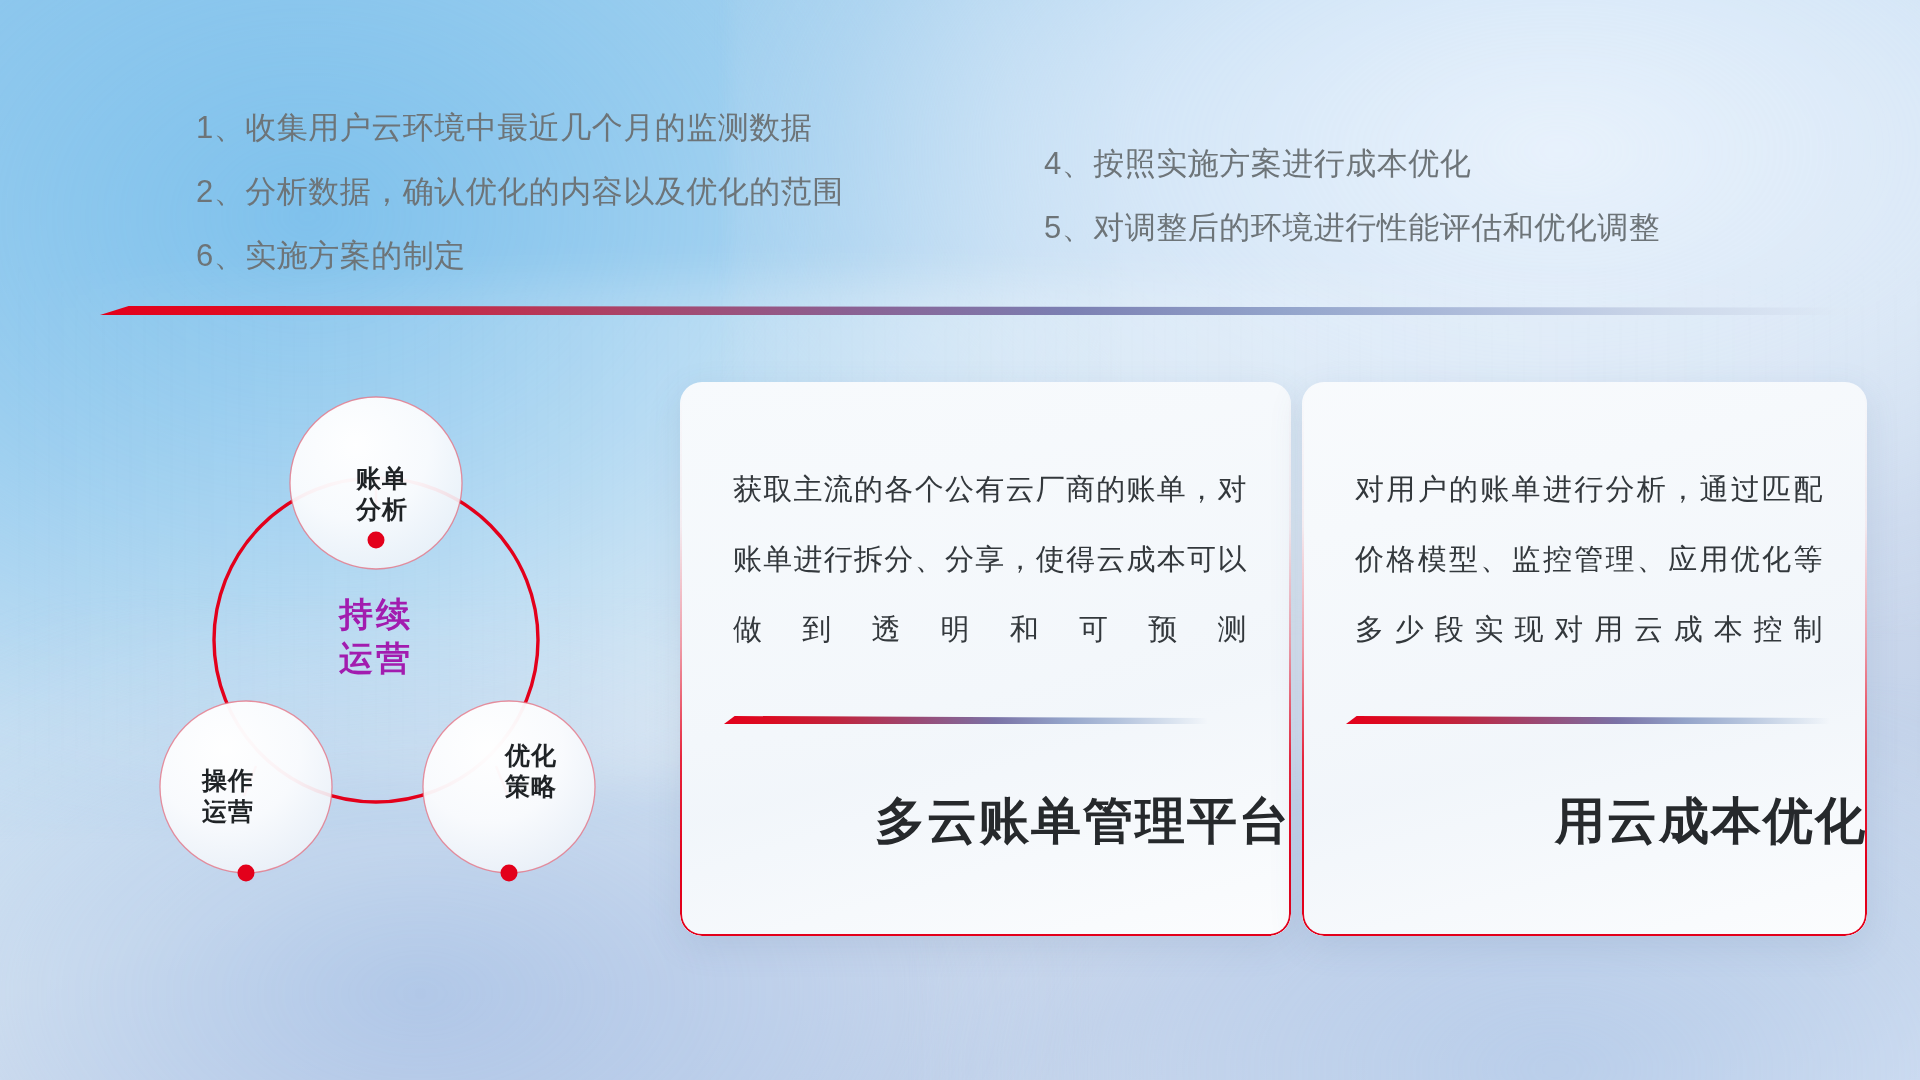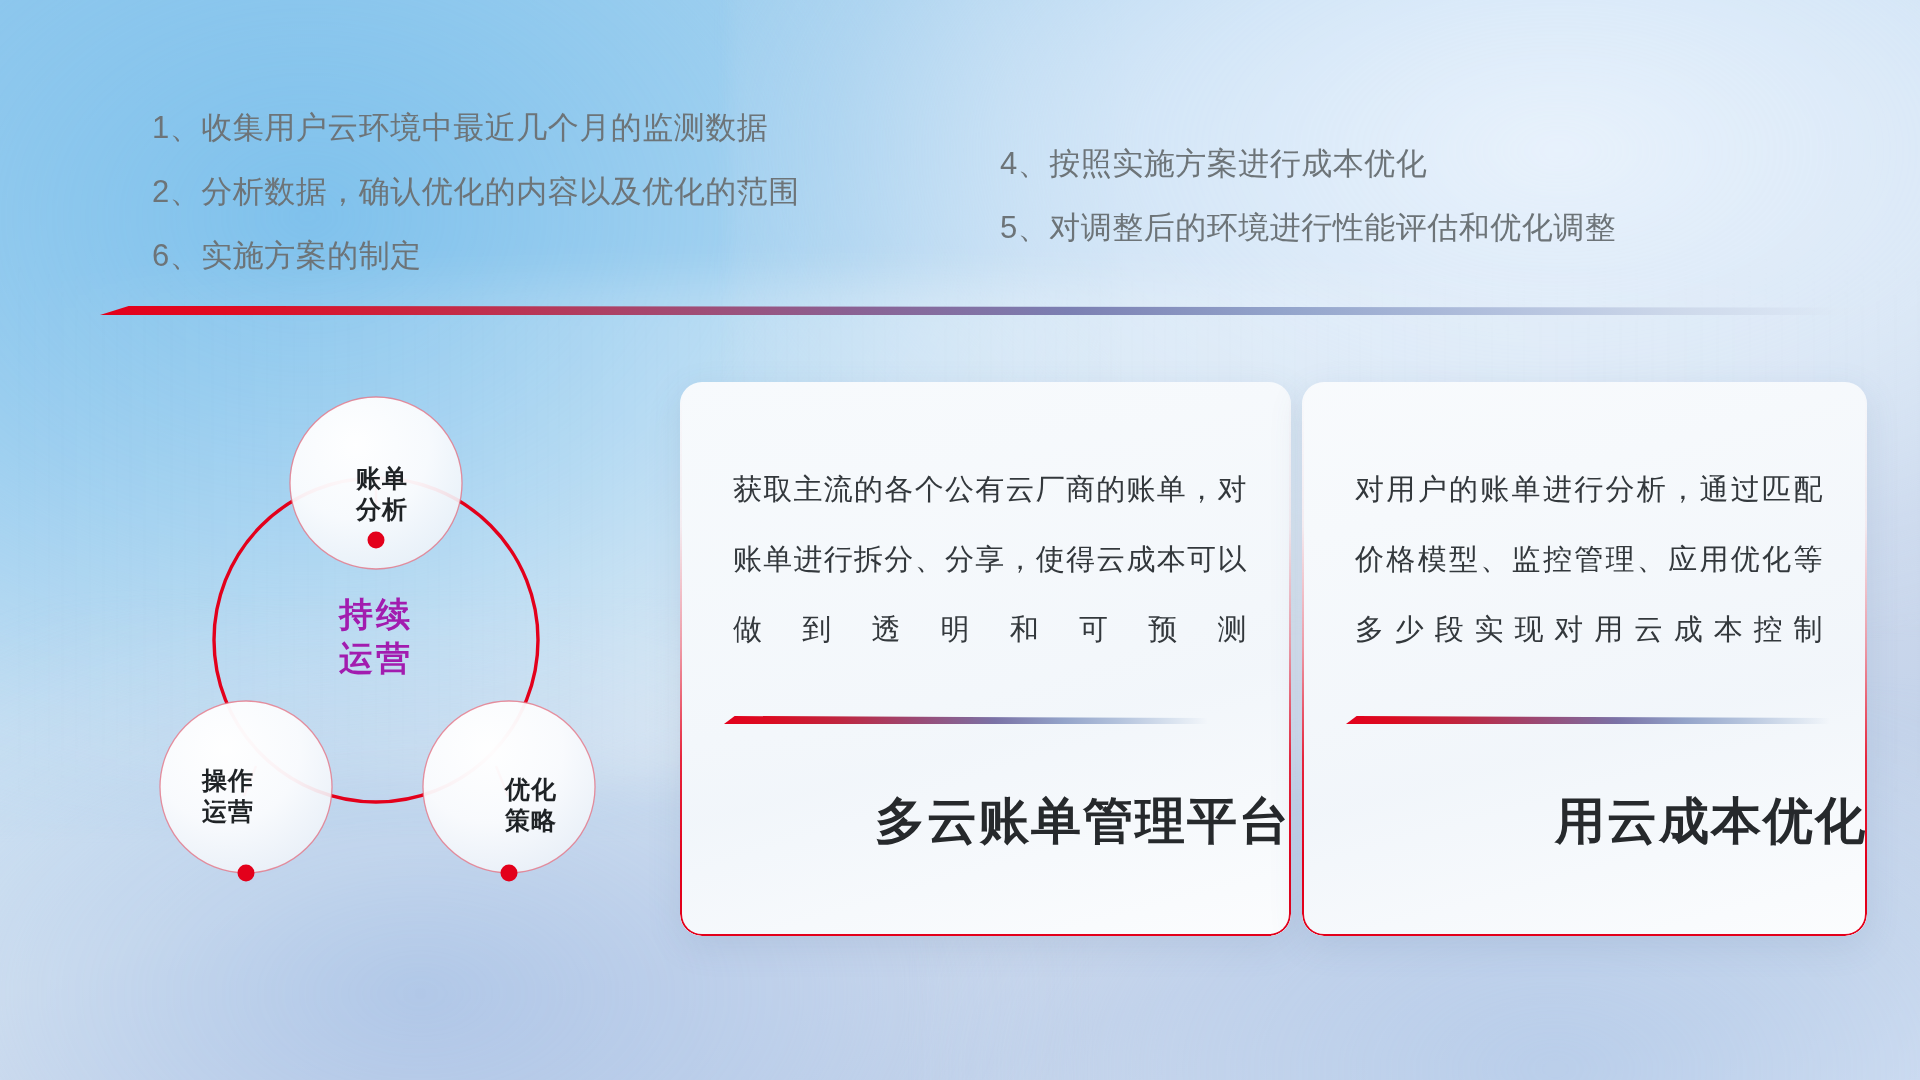--- a/index.html
+++ b/index.html
@@ -112,20 +112,21 @@
   .step-col.left  { left: 152px;  top: 112px; }
   .step-col.right { left: 1000px; top: 148px; }
   .step-line {
     font-size: 31px;
     color: #6d7478;
     letter-spacing: 0.5px;
     line-height: 1.0;
     margin-bottom: 33px;
     white-space: nowrap;
     font-weight: 400;
+    margin-left: 44px;
   }
 
   
   #top-divider {
     position: absolute;
     left: 100px;
     top: 306px;
     width: 1790px;
     height: 9px;
   }
@@ -161,21 +162,21 @@
     text-align: center;
     color: #1f2326;
     font-size: 25px;
     font-weight: 700;
     line-height: 1.22;
     letter-spacing: 1px;
     white-space: pre-line;
   }
   .venn-label.billing { left: 206px; top: 113px; width: 160px; }
   .venn-label.ops     { left: 52px;  top: 415px; width: 160px; }
-  .venn-label.opt     { left: 355px; top: 424px; width: 160px; }
+  .venn-label.opt     { left: 355px; top: 390px; width: 160px; }
   .venn-center {
     position: absolute;
     left: 170px;
     top: 243px;
     width: 220px;
     text-align: center;
     color: #a21caf;
     font-size: 34px;
     font-weight: 800;
     line-height: 1.28;

